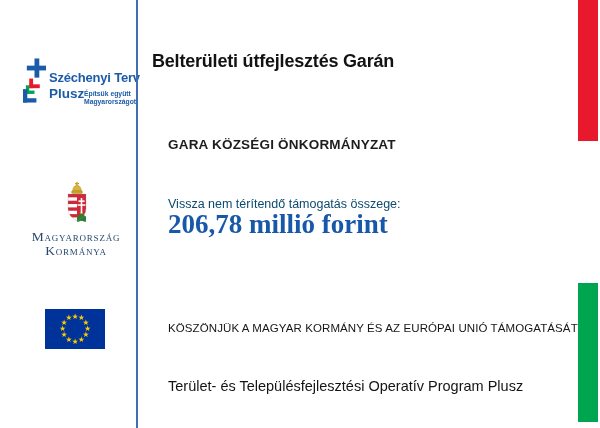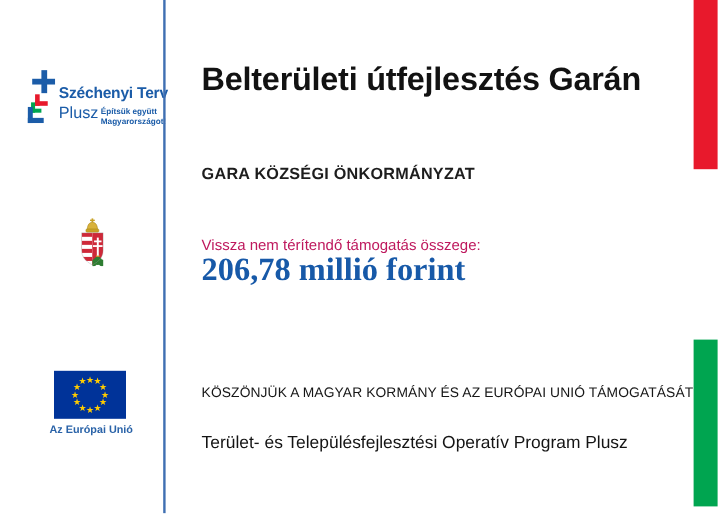--- a/index.html
+++ b/index.html
@@ -11,49 +11,49 @@
   .board{
     position:relative; width:600px; height:428px; background:#fff;
     font-family:"Liberation Sans", sans-serif; overflow:hidden;
   }
   
   .divider{position:absolute; left:136px; top:0; width:2px; height:428px;
     background:var(--divider-blue,#3F6FB2);}
   .szp-mark{position:absolute; left:23px; top:58px; width:23px; height:45px;}
   .szp-name{position:absolute; left:49px; top:70px; font-size:13px; font-weight:bold;
     color:var(--brand-blue,#1B5CA8); letter-spacing:-0.2px; white-space:nowrap;}
-  .szp-plusz{position:absolute; left:49px; top:86px; font-size:13.5px; font-weight:normal;
+  .szp-plusz{position:absolute; left:49px; top:86px; font-size:13.5px; font-weight:bold;
     color:var(--brand-blue,#1B5CA8);}
   .szp-tagline{position:absolute; left:84px; top:90px; font-size:6.8px; font-weight:bold;
     color:var(--brand-blue,#1B5CA8); line-height:8px; white-space:nowrap;}
   .szp-tagline span{display:block;}
   .coa{position:absolute; left:64px; top:181px; width:26px; height:47px;}
   .gov-text{position:absolute; left:13px; top:230px; width:126px; text-align:center;
     font-family:"Liberation Serif", serif; font-variant:small-caps;
     font-size:13.5px; letter-spacing:0.8px; color:var(--gov-navy,#27496F); line-height:13.5px;}
   .gov-text span{display:block;}
   .eu-flag{position:absolute; left:45px; top:309px; width:60px; height:40px;
     background:var(--eu-flag-blue,#003399);}
   .eu-star{position:absolute; transform:translate(-50%,-50%);
     color:var(--eu-star-yellow,#FFCC00); font-size:7.5px; line-height:1;}
   .eu-text{position:absolute; left:8px; top:353px; width:136px; text-align:center;
     font-size:9px; font-weight:bold; color:#2A63A8; line-height:10.5px;}
   .eu-text span{display:block;}
   
-  .title{position:absolute; left:168px; top:51px; margin:0; font-size:27px;
+  .title{position:absolute; left:152px; top:51px; margin:0; font-size:18px;
     font-weight:bold; color:#121212; letter-spacing:-0.2px; white-space:nowrap;}
   .beneficiary{position:absolute; left:168px; top:137px; font-size:13.5px;
     color:#1d1d1d; letter-spacing:0.2px; white-space:nowrap;font-weight:bold;}
   .grant-label{position:absolute; left:168px; top:197px; font-size:12.5px;
-    color:#be185d; white-space:nowrap;}
+    color:#0c4a6e; white-space:nowrap;}
   .grant-amount{position:absolute; left:168px; top:209px; font-size:27px;
     font-weight:bold; color:var(--amount-blue,#1759A8); white-space:nowrap;font-family:Liberation Serif, serif;}
   .thanks{position:absolute; left:168px; top:322px; font-size:11.5px;
     color:#161616; letter-spacing:0.1px; white-space:nowrap;}
-  .program{position:absolute; left:168px; top:361px; font-size:14.5px;
+  .program{position:absolute; left:168px; top:378px; font-size:14.5px;
     color:#141414; white-space:nowrap;}
   
   .bar{position:absolute; left:578px; width:20px;}
   .bar-red{top:0; height:141px; background:var(--flag-red,#E8192C);}
   .bar-green{top:283px; height:139px; background:var(--flag-green,#00A550);}
 </style>
 </head>
 <body>
 
 <div class="board">
@@ -119,27 +119,28 @@
         <rect x="16.2" y="31.6" width="2.6" height="1.4" fill="#C9A227"></rect>
         <g fill="#fff">
           <rect x="16.7" y="17" width="1.6" height="15"></rect>
           <rect x="14.4" y="19.4" width="6.2" height="1.5"></rect>
           <rect x="13.5" y="23.3" width="8" height="1.5"></rect>
         </g>
       </g>
       <use href="#shieldP" fill="none" stroke="#9a9a9a" stroke-width="0.3"></use>
     </svg>
     <div class="gov-text">
+      <span>Magyarország</span>
+      <span>Kormánya</span>
     </div>
 
     <div class="eu-flag">
       <span><span class="eu-star" style="left: 30px; top: 7.5px;">★</span><span class="eu-star" style="left: 36.25px; top: 9.17468px;">★</span><span class="eu-star" style="left: 40.8253px; top: 13.75px;">★</span><span class="eu-star" style="left: 42.5px; top: 20px;">★</span><span class="eu-star" style="left: 40.8253px; top: 26.25px;">★</span><span class="eu-star" style="left: 36.25px; top: 30.8253px;">★</span><span class="eu-star" style="left: 30px; top: 32.5px;">★</span><span class="eu-star" style="left: 23.75px; top: 30.8253px;">★</span><span class="eu-star" style="left: 19.1747px; top: 26.25px;">★</span><span class="eu-star" style="left: 17.5px; top: 20px;">★</span><span class="eu-star" style="left: 19.1747px; top: 13.75px;">★</span><span class="eu-star" style="left: 23.75px; top: 9.17468px;">★</span></span>
     </div>
     <div class="eu-text">
-      <span>Az Európai Unió</span>
     </div>
   </div>
 
   <div class="divider"></div>
 
   <div>
     <h1 class="title">Belterületi útfejlesztés Garán</h1>
     <div class="beneficiary">GARA KÖZSÉGI ÖNKORMÁNYZAT</div>
     <div class="grant-label">Vissza nem térítendő támogatás összege:</div>
     <div class="grant-amount">206,78 millió forint</div>

